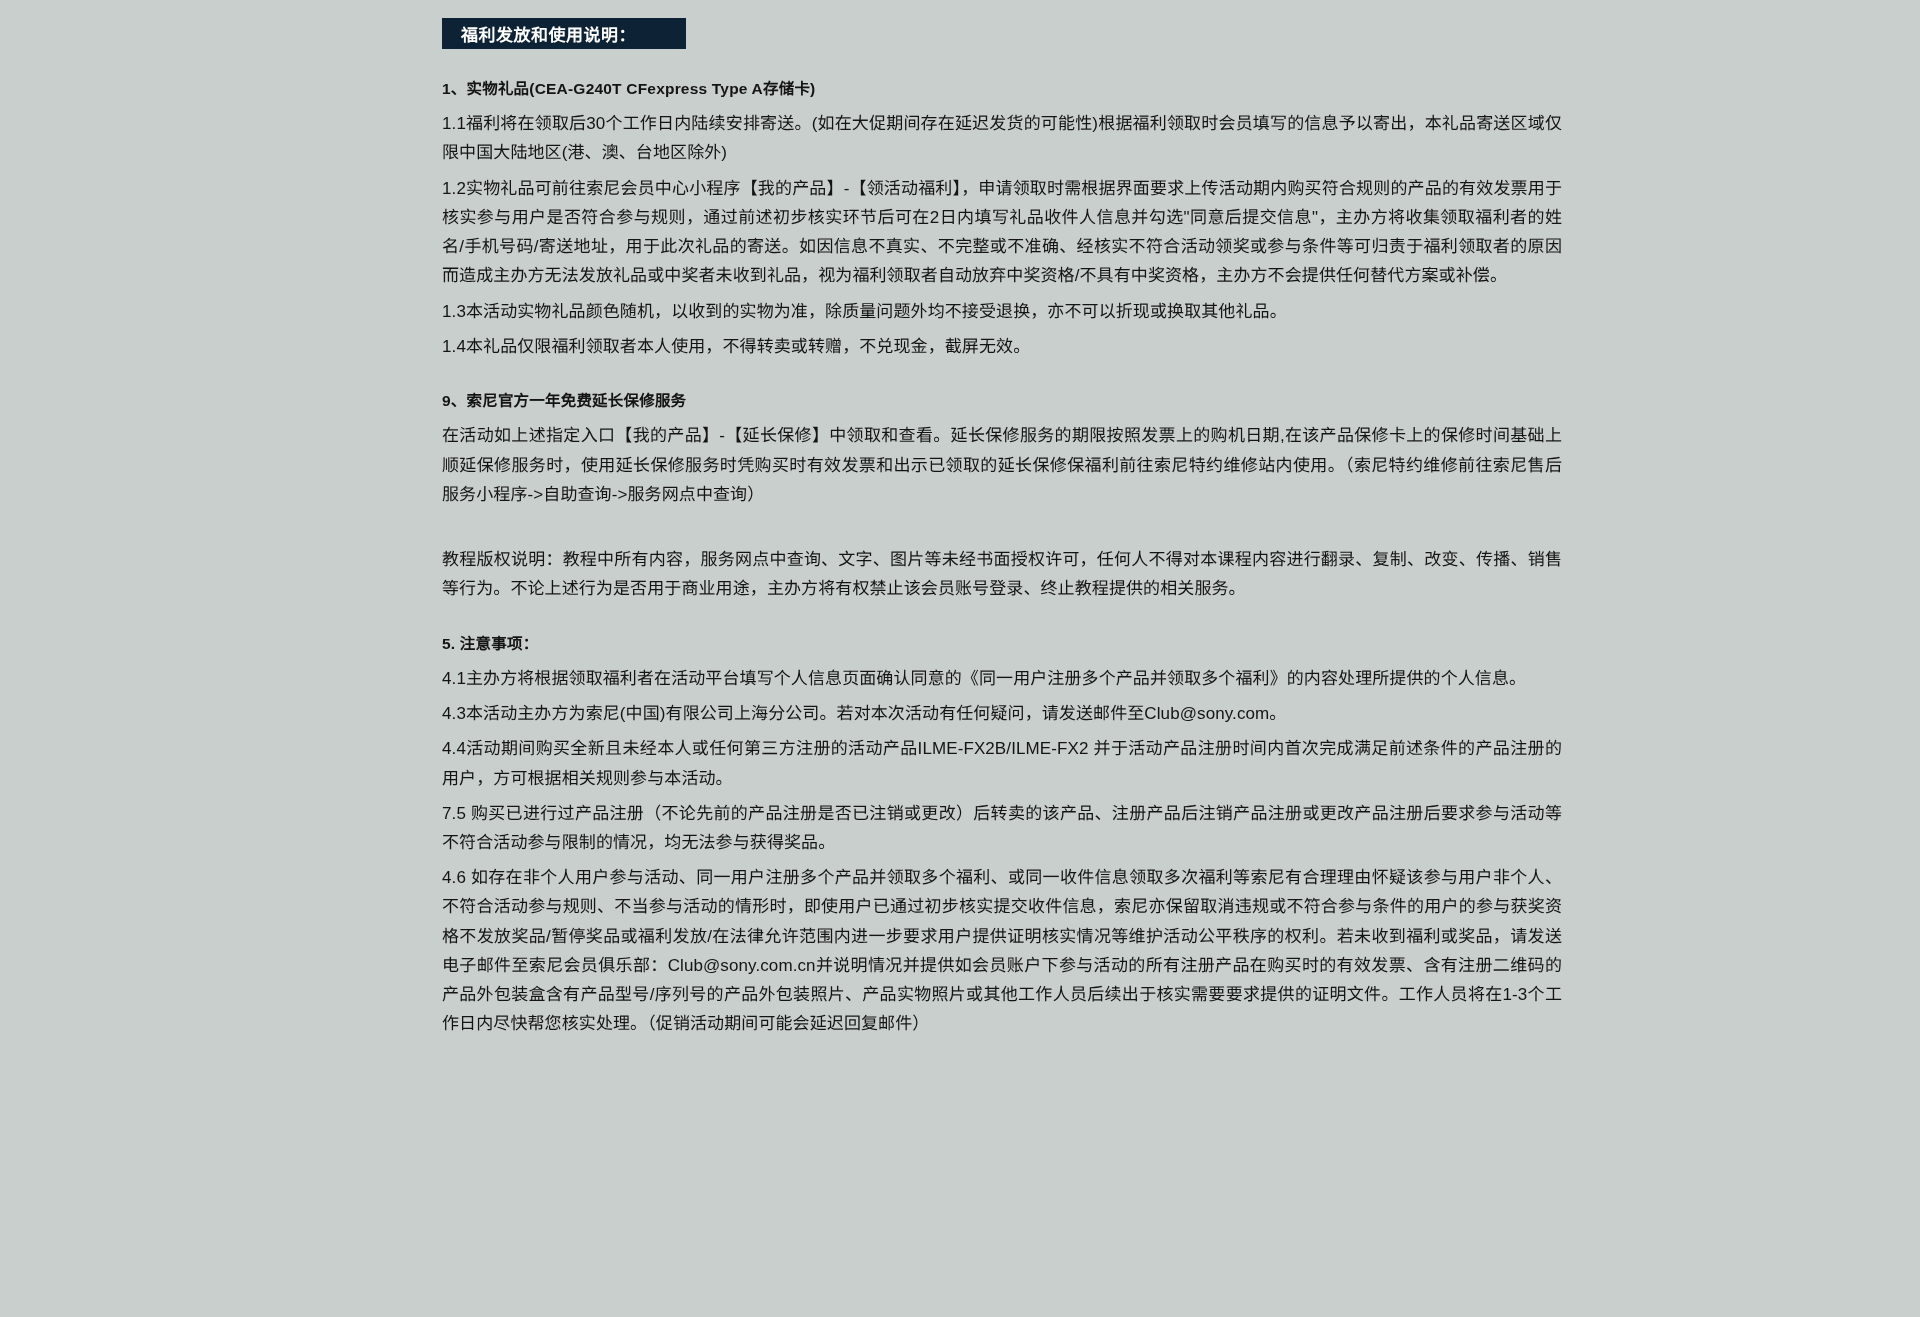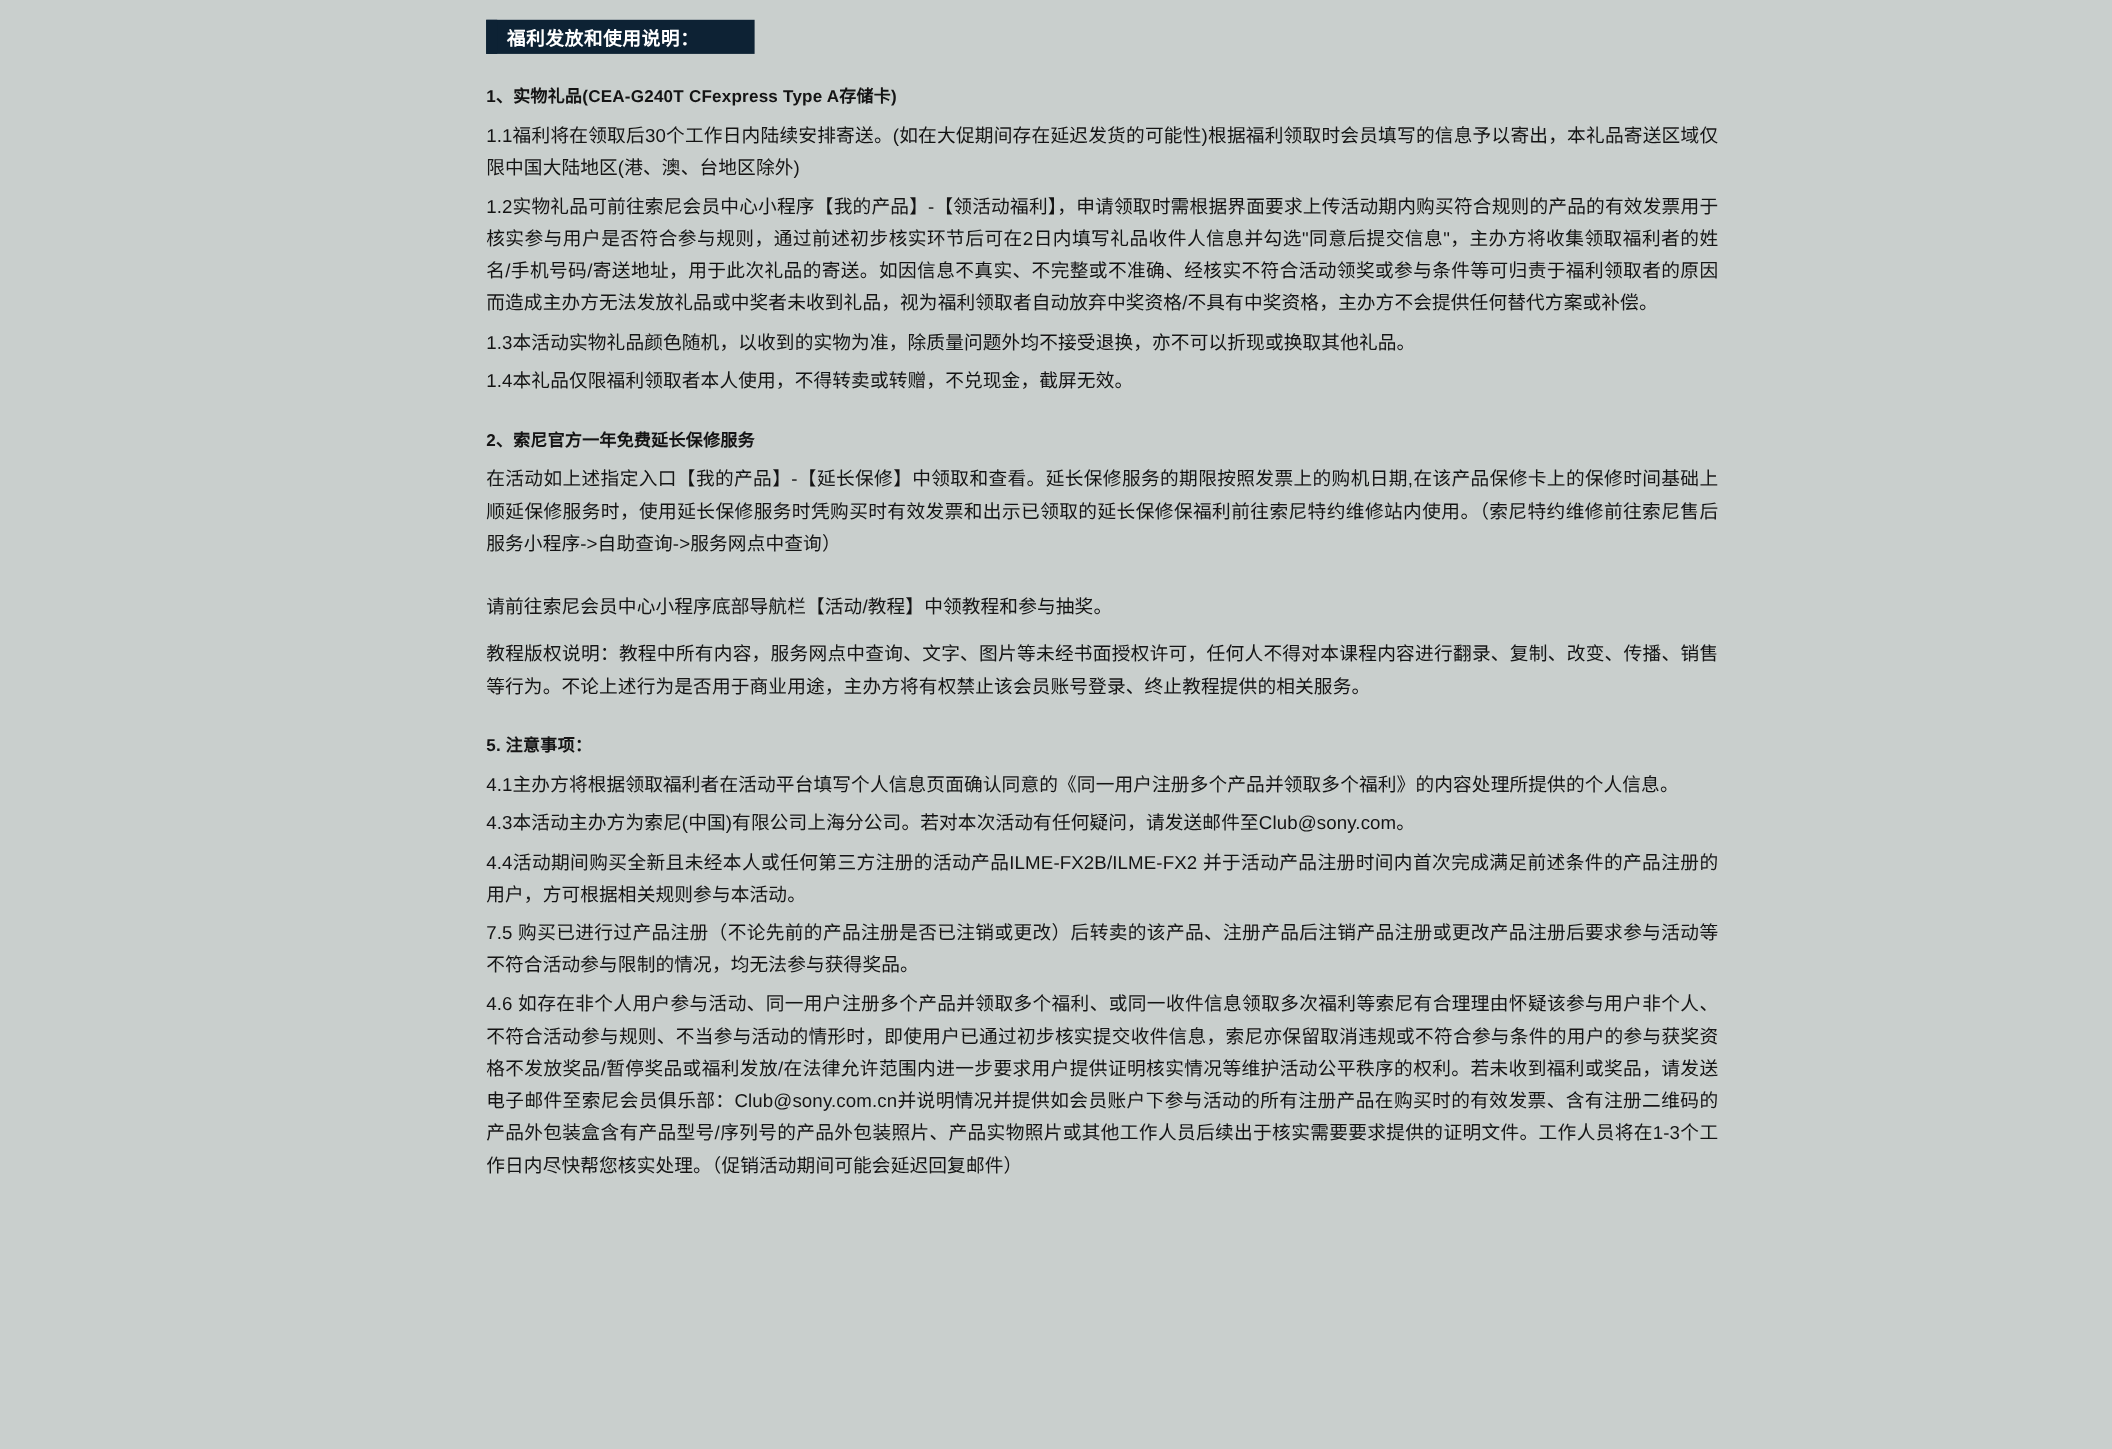--- a/index.html
+++ b/index.html
@@ -82,26 +82,25 @@
 
     <div class="section gap-lg">
       <h2 class="sec-head">1、实物礼品(CEA-G240T CFexpress Type A存储卡)</h2>
       <p class="para">1.1福利将在领取后30个工作日内陆续安排寄送。(如在大促期间存在延迟发货的可能性)根据福利领取时会员填写的信息予以寄出，本礼品寄送区域仅限中国大陆地区(港、澳、台地区除外)</p>
       <p class="para">1.2实物礼品可前往索尼会员中心小程序【我的产品】-【领活动福利】，申请领取时需根据界面要求上传活动期内购买符合规则的产品的有效发票用于核实参与用户是否符合参与规则，通过前述初步核实环节后可在2日内填写礼品收件人信息并勾选"同意后提交信息"，主办方将收集领取福利者的姓名/手机号码/寄送地址，用于此次礼品的寄送。如因信息不真实、不完整或不准确、经核实不符合活动领奖或参与条件等可归责于福利领取者的原因而造成主办方无法发放礼品或中奖者未收到礼品，视为福利领取者自动放弃中奖资格/不具有中奖资格，主办方不会提供任何替代方案或补偿。</p>
       <p class="para">1.3本活动实物礼品颜色随机，以收到的实物为准，除质量问题外均不接受退换，亦不可以折现或换取其他礼品。</p>
       <p class="para">1.4本礼品仅限福利领取者本人使用，不得转卖或转赠，不兑现金，截屏无效。</p>
     </div>
 
     <div class="section gap-lg">
-      <h2 class="sec-head">2、索尼官方一年免费延长保修服务</h2>
+      <h2 class="sec-head">9、索尼官方一年免费延长保修服务</h2>
       <p class="para">在活动如上述指定入口【我的产品】-【延长保修】中领取和查看。延长保修服务的期限按照发票上的购机日期,在该产品保修卡上的保修时间基础上顺延保修服务时，使用延长保修服务时凭购买时有效发票和出示已领取的延长保修保福利前往索尼特约维修站内使用。（索尼特约维修前往索尼售后服务小程序-&gt;自助查询-&gt;服务网点中查询）</p>
     </div>
 
     <div class="section gap-lg">
-      <p class="para">请前往索尼会员中心小程序底部导航栏【活动/教程】中领教程和参与抽奖。</p>
       <div class="spacer-4"></div>
       <p class="para">教程版权说明：教程中所有内容，服务网点中查询、文字、图片等未经书面授权许可，任何人不得对本课程内容进行翻录、复制、改变、传播、销售等行为。不论上述行为是否用于商业用途，主办方将有权禁止该会员账号登录、终止教程提供的相关服务。</p>
     </div>
 
     <div class="section gap-lg">
       <h2 class="sec-head">5. 注意事项：</h2>
       <p class="para">4.1主办方将根据领取福利者在活动平台填写个人信息页面确认同意的《同一用户注册多个产品并领取多个福利》的内容处理所提供的个人信息。</p>
       <p class="para">4.3本活动主办方为索尼(中国)有限公司上海分公司。若对本次活动有任何疑问，请发送邮件至Club@sony.com。</p>
       <p class="para">4.4活动期间购买全新且未经本人或任何第三方注册的活动产品ILME-FX2B/ILME-FX2 并于活动产品注册时间内首次完成满足前述条件的产品注册的用户，方可根据相关规则参与本活动。</p>
       <p class="para">7.5 购买已进行过产品注册（不论先前的产品注册是否已注销或更改）后转卖的该产品、注册产品后注销产品注册或更改产品注册后要求参与活动等不符合活动参与限制的情况，均无法参与获得奖品。</p>

